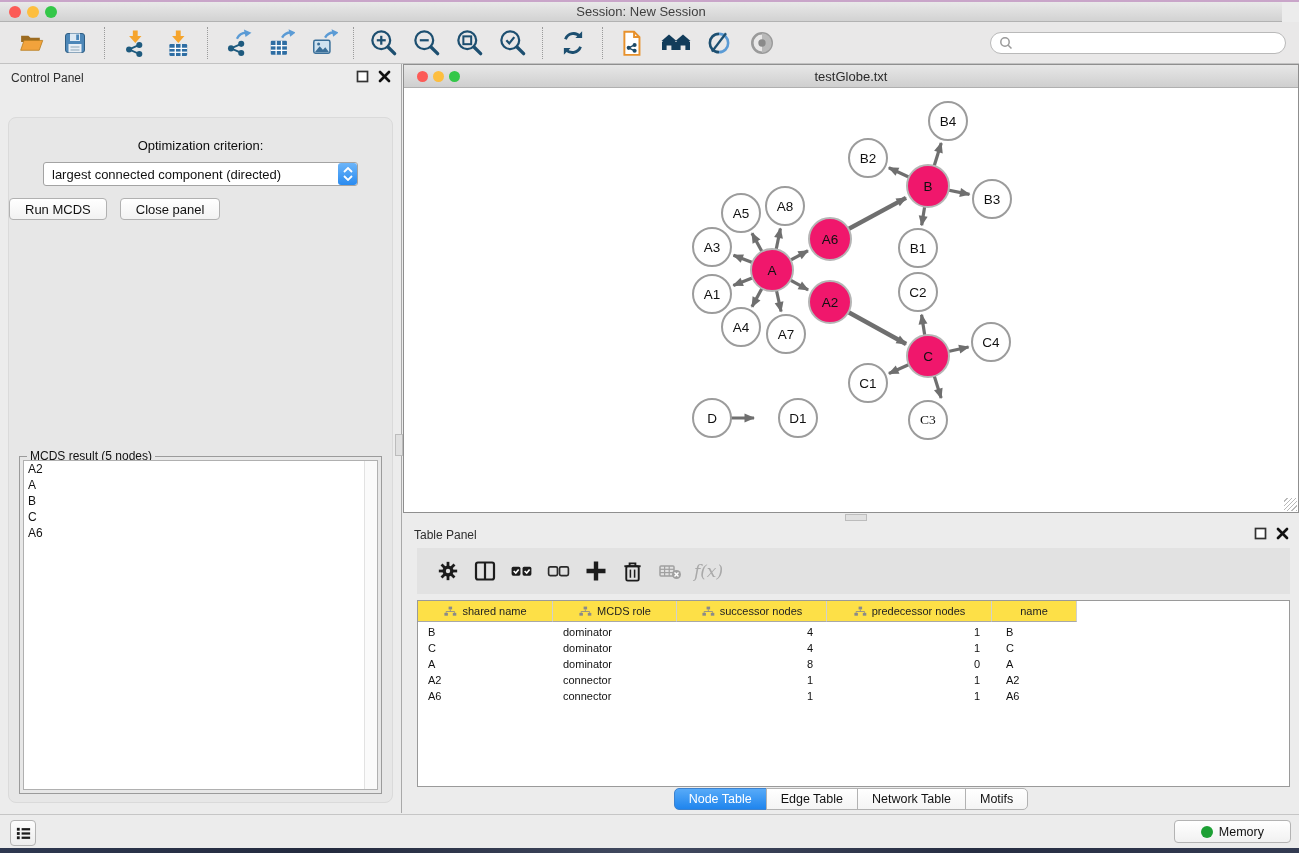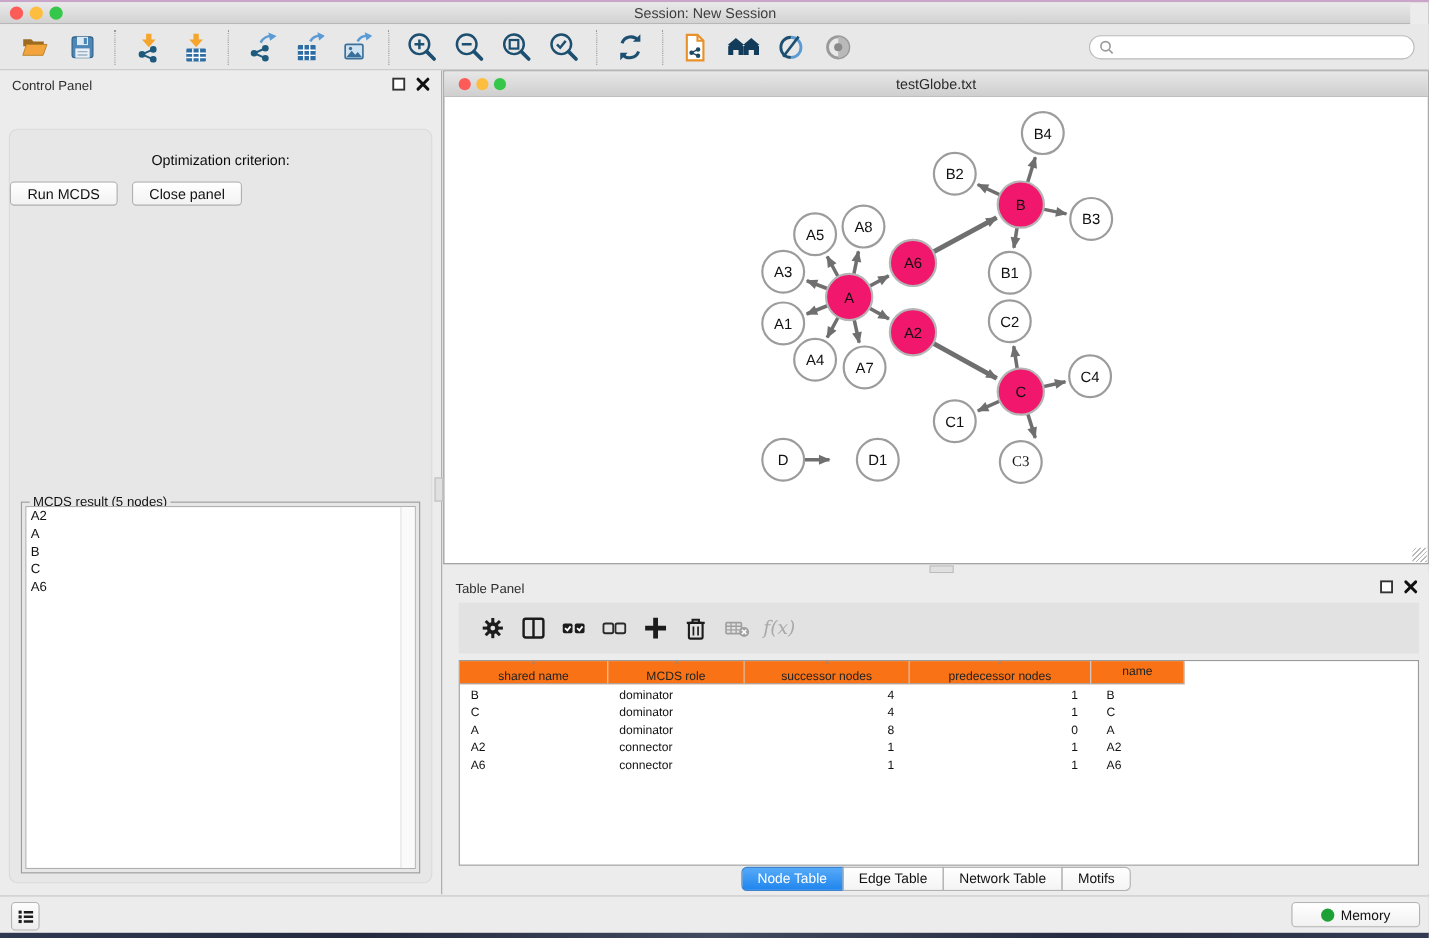--- a/index.html
+++ b/index.html
@@ -84,22 +84,22 @@
   
   #table-panel{position:absolute;left:403px;top:521px;right:0;height:292px;background:#ececec;}
   #tp-toolbar{position:absolute;left:14px;right:9px;top:27px;height:46px;background:#e2e2e2;
     display:flex;align-items:center;padding-left:12px;}
   .tp-btn{width:37px;height:36px;display:flex;align-items:center;justify-content:center;}
   #fx-label{font-size:17px;color:#a9a9a9;font-family:"DejaVu Serif",serif;font-style:italic;
     padding-left:4px;}
   #data-table{position:absolute;left:14px;right:9px;top:79px;height:187px;background:#fff;
     border:1px solid #9a9a9a;overflow:hidden;}
   #thead{display:flex;height:21px;}
-  .th{display:flex;align-items:center;justify-content:center;gap:5px;background:#f97316;
-    border-right:1px solid #d0d0d0;border-bottom:1px solid #a8a8a8;font-size:11px;color:#222;flex-direction:column;}
+  .th{display:flex;align-items:center;justify-content:center;gap:5px;background:#fde047;
+    border-right:1px solid #d0d0d0;border-bottom:1px solid #a8a8a8;font-size:11px;color:#222;}
   .trow{display:flex;height:16px;align-items:center;}
   .td{font-size:11px;color:#111;overflow:hidden;white-space:nowrap;}
   #tbody{padding-top:2px;}
   #tp-tabs{position:absolute;left:0;right:0;top:267px;display:flex;justify-content:center;}
   
   #statusbar{position:absolute;left:0;right:0;top:814px;height:34px;background:#ececec;
     border-top:1px solid #c6c6c6;}
   #list-btn{position:absolute;left:10px;top:5px;width:26px;height:26px;border:1px solid #b3b3b3;
     border-radius:4px;background:linear-gradient(#fdfdfd,#ededed);display:flex;align-items:center;
     justify-content:center;}
@@ -287,20 +287,31 @@
       <svg width="13" height="13" viewBox="0 0 13 13">
         <rect x="1.5" y="1.5" width="10" height="10" fill="#fff" stroke="#333" stroke-width="1.7"></rect>
       </svg>
       <svg width="13" height="13" viewBox="0 0 13 13">
         <line x1="2" y1="2" x2="11" y2="11" stroke="#111" stroke-width="2.7" stroke-linecap="round"></line>
         <line x1="11" y1="2" x2="2" y2="11" stroke="#111" stroke-width="2.7" stroke-linecap="round"></line>
       </svg>
     </div>
     <div id="cp-content">
       <div id="opt-label">Optimization criterion:</div>
+      <div id="dropdown">
+        <div id="dropdown-value">largest connected component (directed)</div>
+        <div id="dropdown-stepper">
+          <svg width="10" height="6" viewBox="0 0 10 6">
+              <path d="M1 5l4-4 4 4" fill="none" stroke="#fff" stroke-width="1.8"></path>
+            </svg>
+          <svg width="10" height="6" viewBox="0 0 10 6">
+              <path d="M1 1l4 4 4-4" fill="none" stroke="#fff" stroke-width="1.8"></path>
+            </svg>
+        </div>
+      </div>
       <div class="btn-row">
         <button class="push-btn">Run MCDS</button>
         <button class="push-btn">Close panel</button>
       </div>
       <div id="mcds-fieldset">
         <div id="mcds-legend">MCDS result (5 nodes)</div>
         <div id="mcds-list">
           <div class="mcds-item">A2</div>
             <div class="mcds-item">A</div>
             <div class="mcds-item">B</div>

